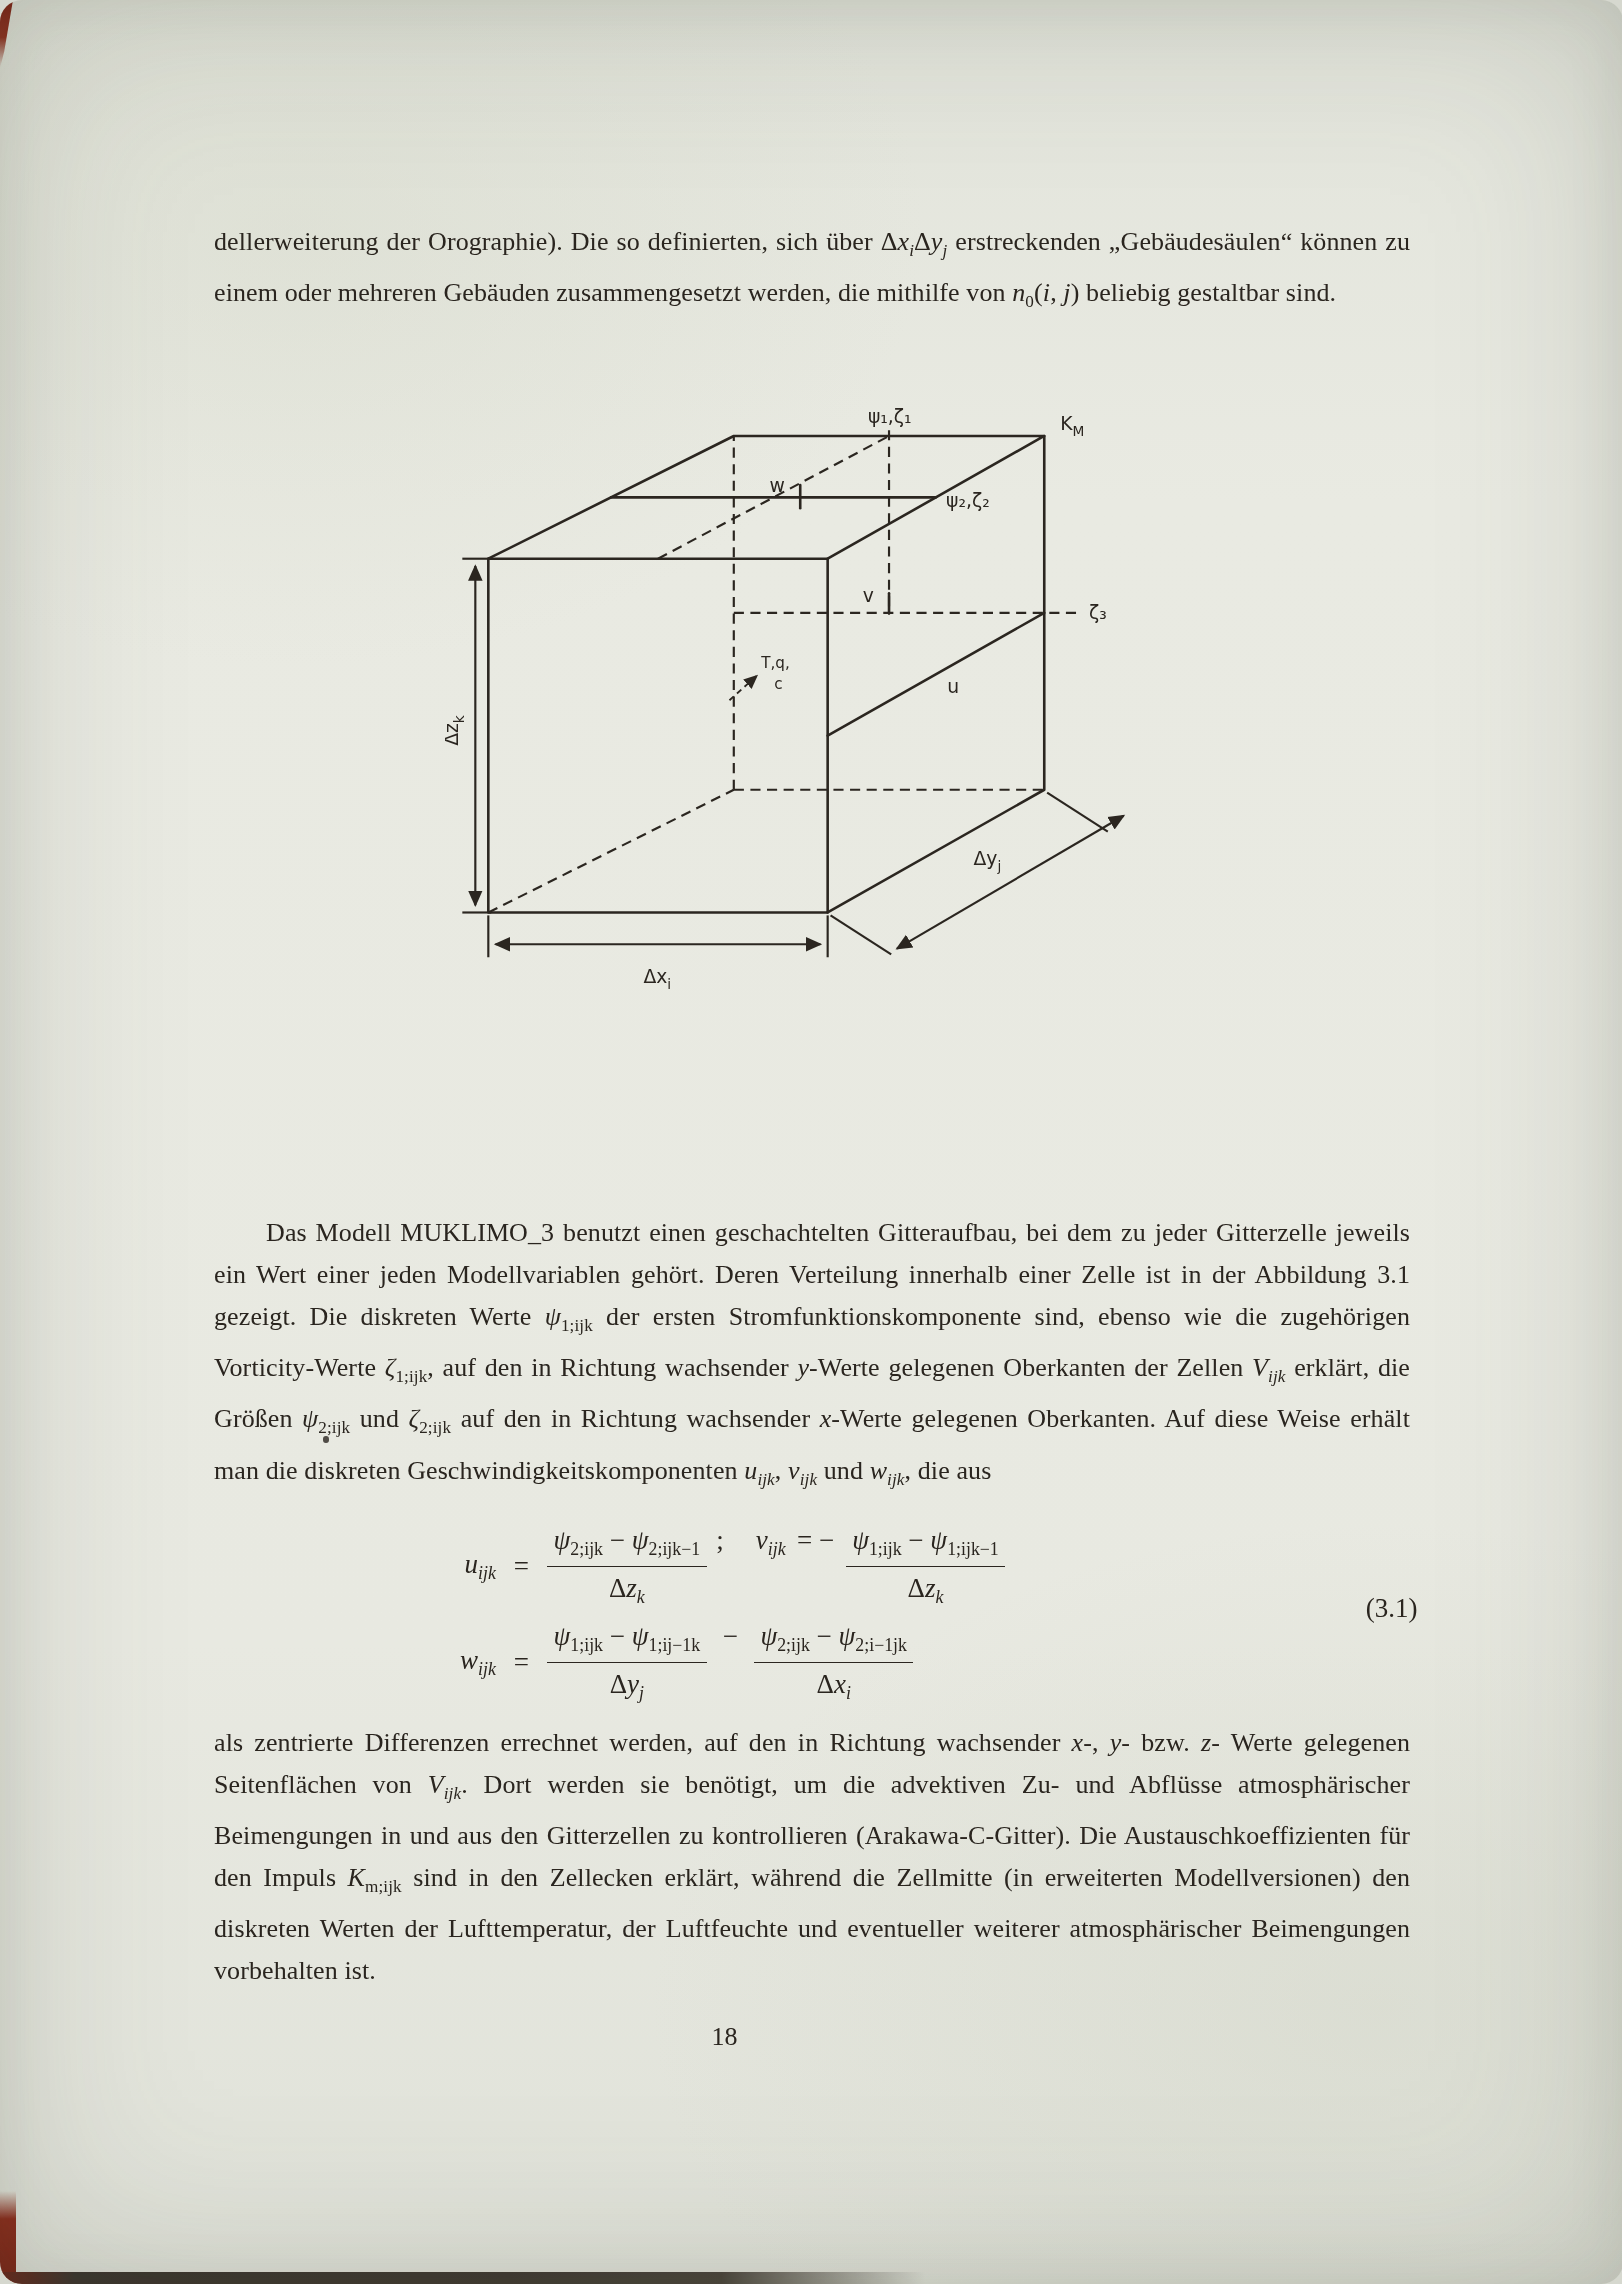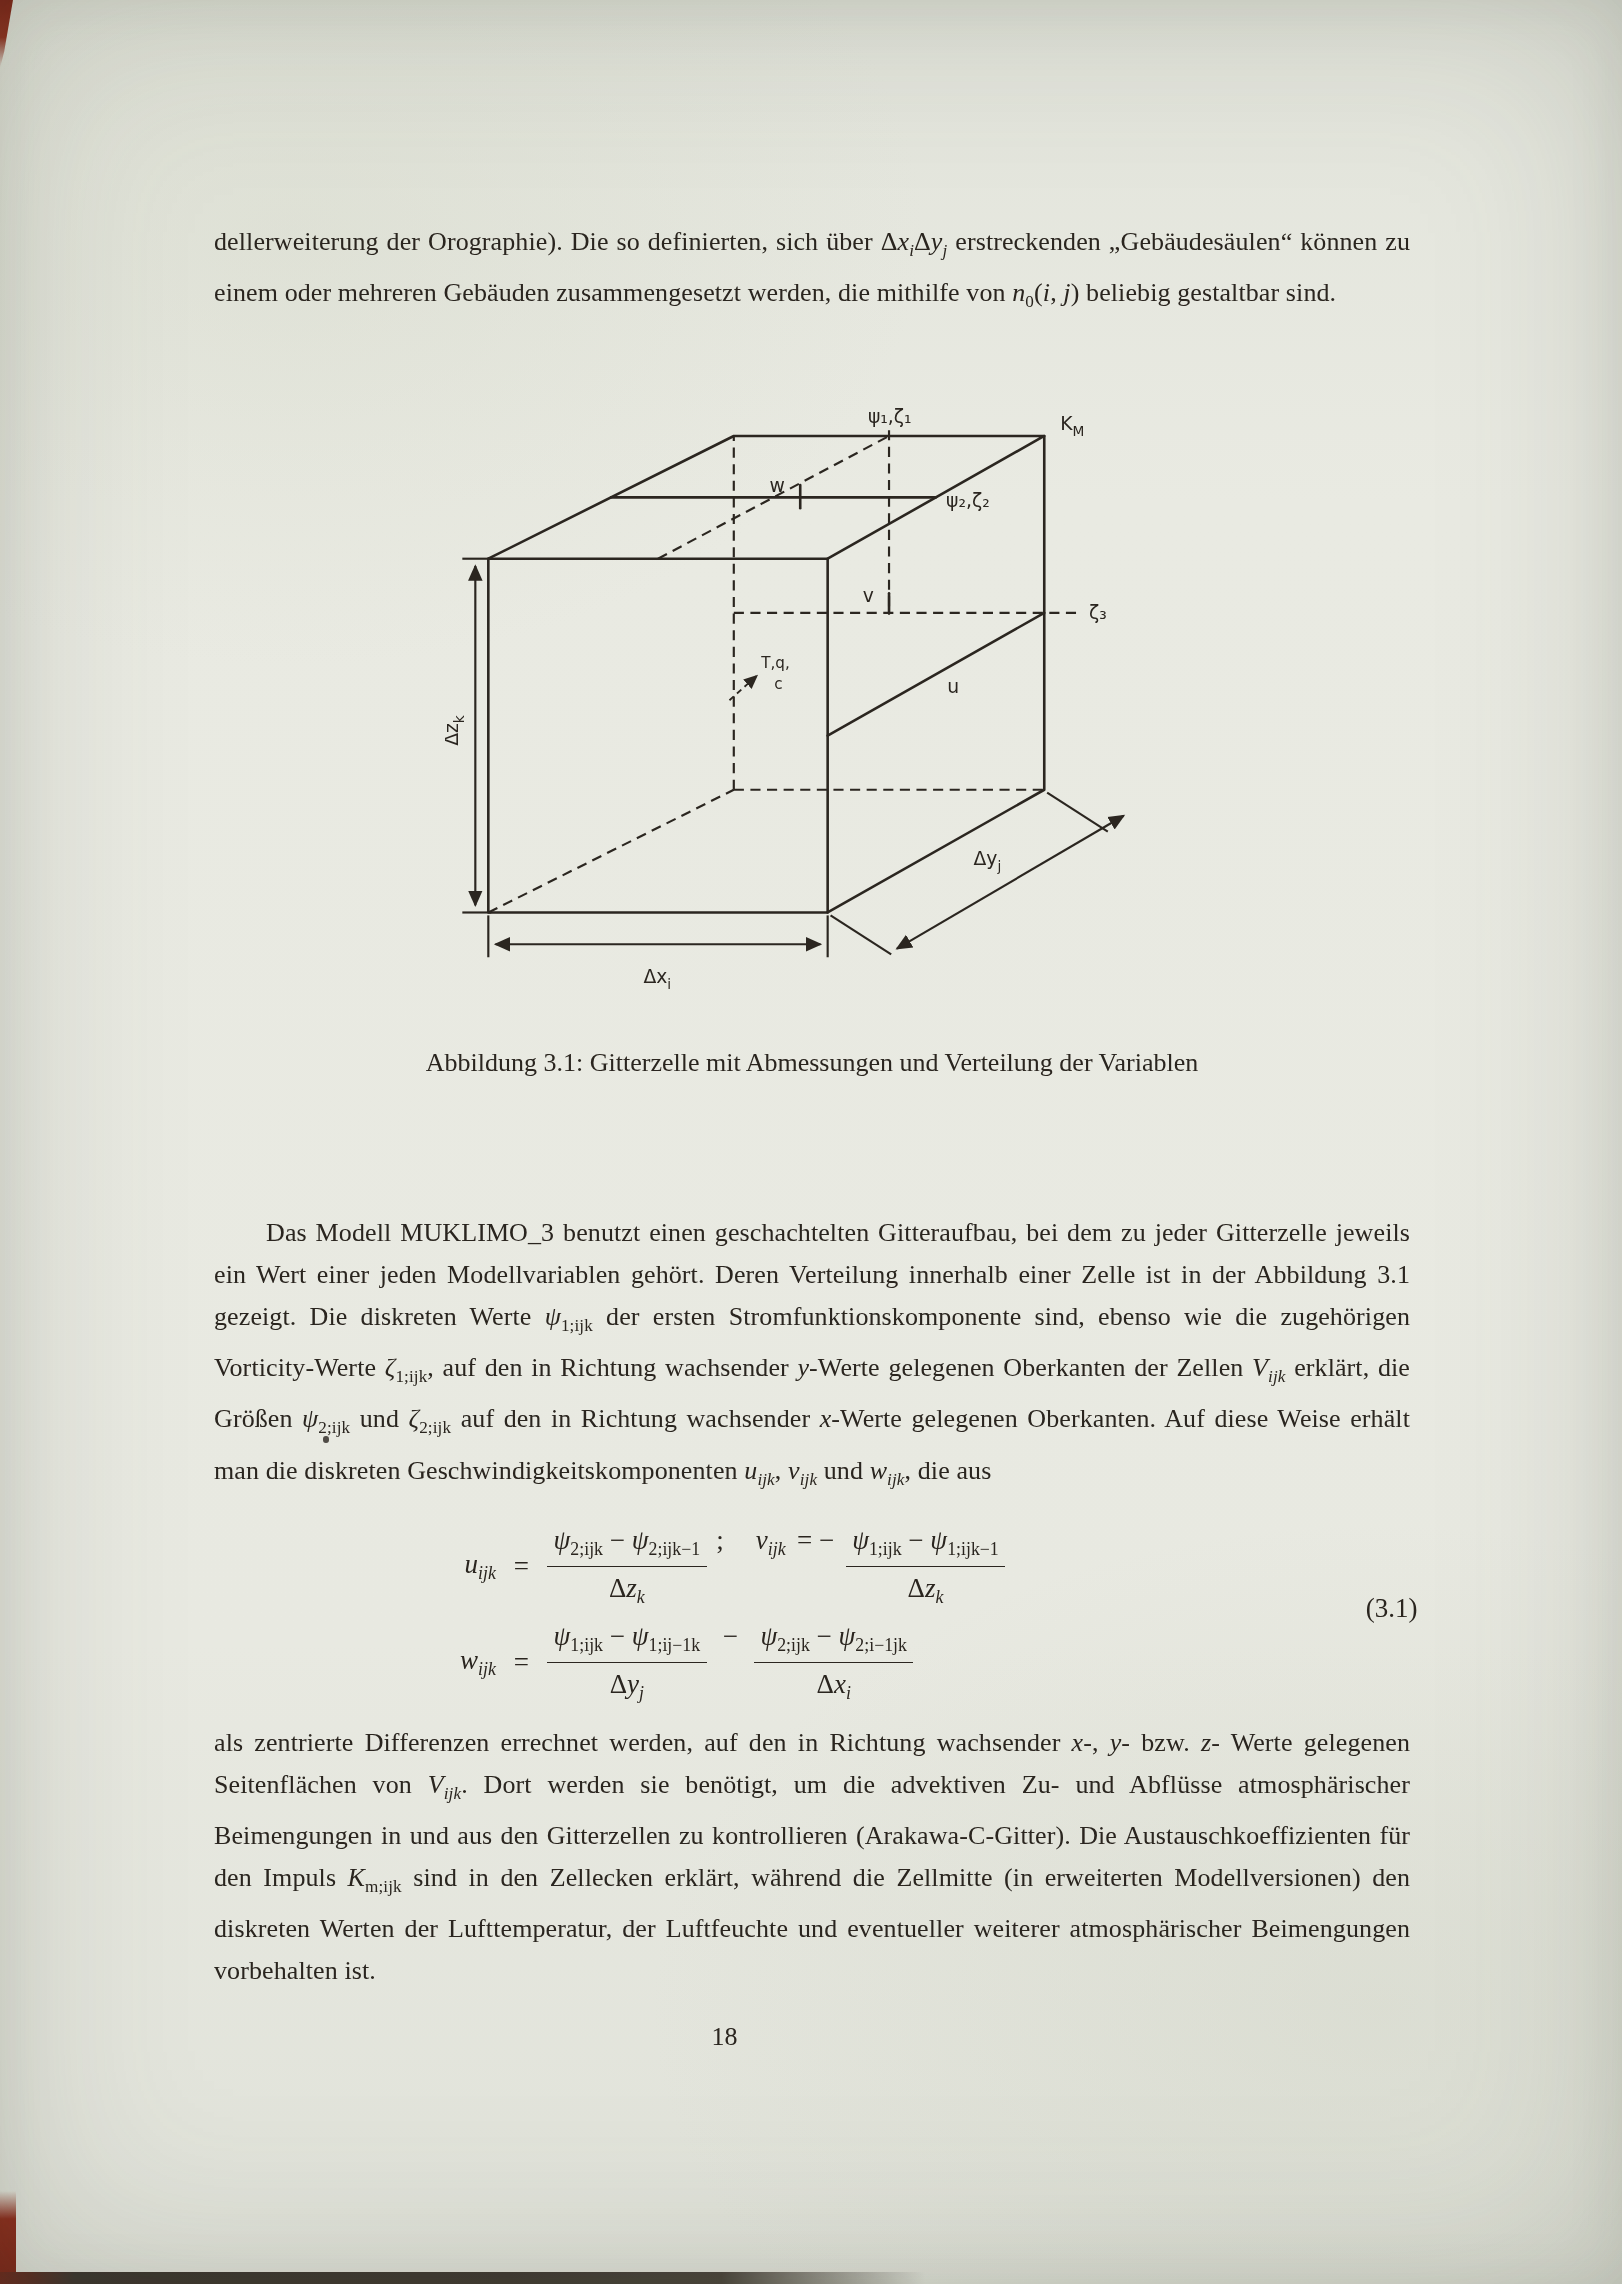--- a/index.html
+++ b/index.html
@@ -5,20 +5,21 @@
 <style>
   html,body{margin:0;padding:0;}
   body{background:#d6d8cf;}
   .page{
     position:relative;width:1623px;height:2284px;overflow:hidden;
     font-family:"Liberation Serif","DejaVu Serif",serif;color:#2a251f;
     background:
       radial-gradient(1055px 730px at 18% 10%, rgba(210,214,198,0.35), rgba(210,214,198,0) 60%),
       radial-gradient(1217px 811px at 85% 88%, rgba(200,204,188,0.30), rgba(200,204,188,0) 60%),
       linear-gradient(180deg,#e2e4db 0%,#e9eae2 22%,#e8e9e1 72%,#e0e2d9 100%);
+    border-radius: 22px;
   }
   .page::after{
     content:'';position:absolute;inset:0;pointer-events:none;
     box-shadow:inset 0 0 195px rgba(72,74,62,0.20), inset 0 0 57px rgba(72,74,62,0.10);
   }
   .para{
     position:absolute;left:214px;width:1196px;
     font-size:26px;line-height:42px;
     text-align:justify;text-align-last:left;letter-spacing:0.1px;
   }
@@ -125,21 +126,20 @@
       <text class="dlabel" x="446" y="147">ζ₃</text>
       <text class="dlabel" x="352" y="198" text-anchor="middle">u</text>
       <text class="dlabel dlabel-sm" x="219" y="181">T,q,</text>
       <text class="dlabel dlabel-sm" x="228" y="195">c</text>
       <text class="dlabel" transform="rotate(-90 9 224)" x="9" y="224" text-anchor="middle"><tspan>Δz</tspan><tspan dy="4" font-size="9.5">k</tspan></text>
       <text class="dlabel" x="147" y="399" text-anchor="middle"><tspan>Δx</tspan><tspan dy="4" font-size="9.5">i</tspan></text>
       <text class="dlabel" x="366" y="317"><tspan>Δy</tspan><tspan dy="4" font-size="9.5">j</tspan></text>
     </svg>
   </div>
 
-  <div class="caption">Abbildung 3.1: Gitterzelle mit Abmessungen und Verteilung der Variablen</div>
 
   <div class="para p2"><span>Das Modell MUKLIMO_3 benutzt einen geschachtelten Gitteraufbau, bei dem zu jeder Gitterzelle jeweils ein Wert einer jeden Modellvariablen gehört. Deren Verteilung innerhalb einer Zelle ist in der Abbildung 3.1 gezeigt. Die diskreten Werte </span><span class="it">ψ</span><span class="sb">1;ijk</span><span> der ersten Stromfunktionskomponente sind, ebenso wie die zugehörigen Vorticity-Werte </span><span class="it">ζ</span><span class="sb">1;ijk</span><span>, auf den in Richtung wachsender </span><span class="it">y</span><span>-Werte gelegenen Oberkanten der Zellen </span><span class="it">V</span><span class="it sb">ijk</span><span> erklärt, die Größen </span><span class="it">ψ</span><span class="sb">2;ijk</span><span> und </span><span class="it">ζ</span><span class="sb">2;ijk</span><span> auf den in Richtung wachsender </span><span class="it">x</span><span>-Werte gelegenen Oberkanten. Auf diese Weise erhält man die diskreten Geschwindigkeitskomponenten </span><span class="it">u</span><span class="it sb">ijk</span><span>, </span><span class="it">v</span><span class="it sb">ijk</span><span> und </span><span class="it">w</span><span class="it sb">ijk</span><span>, die aus</span></div>
 
   <div class="eq">
     <div class="eq-grid">
       <span class="eq-lhs"><span class="it">u</span><span class="it sb">ijk</span></span>
       <span class="eq-rel">=</span>
       <span class="eq-rhs">
         <span class="frac">
           <span class="num"><span class="it">ψ</span><span class="sb">2;ijk</span><span> − </span><span class="it">ψ</span><span class="sb">2;ijk−1</span></span>

